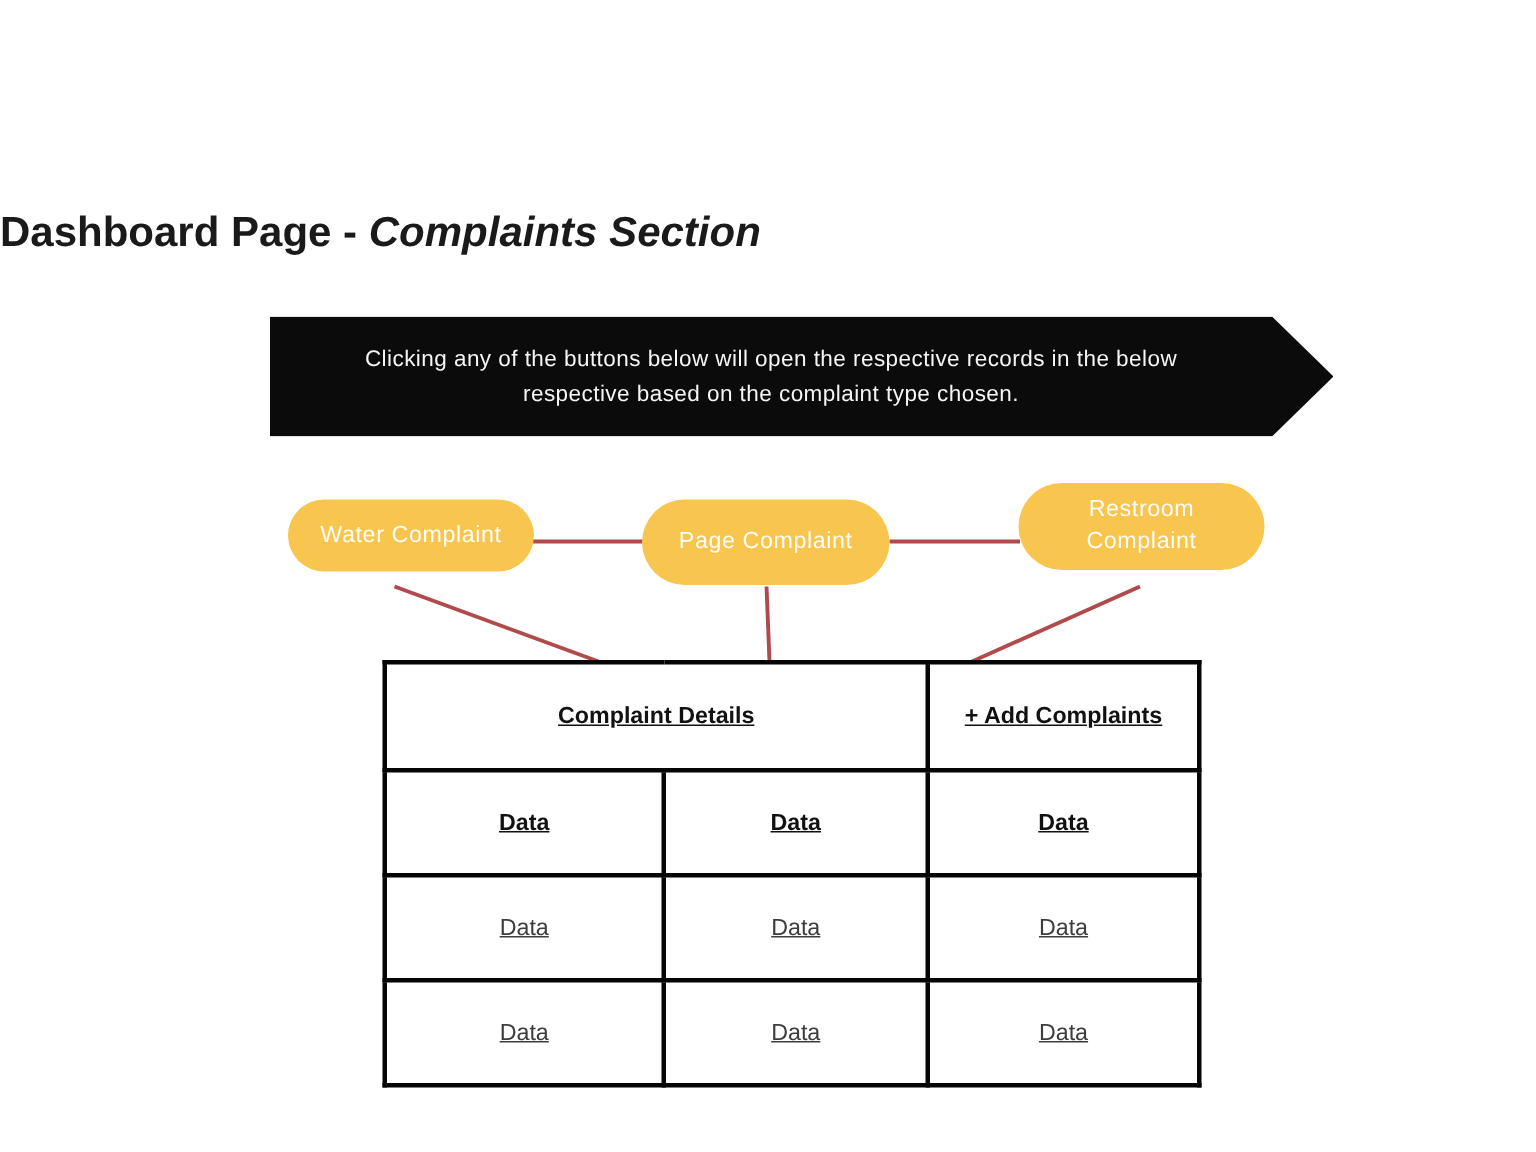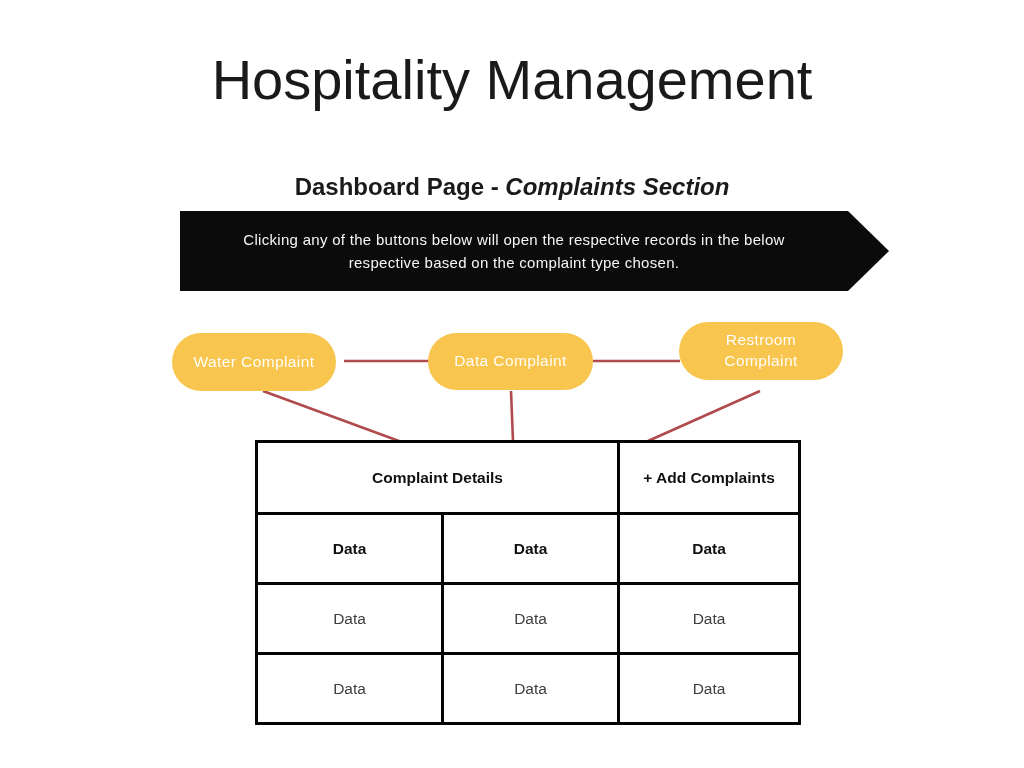--- a/index.html
+++ b/index.html
@@ -19,26 +19,24 @@
     text-align: center;
     font-size: 56px;
     font-weight: 400;
     letter-spacing: 0px;
     color: var(--ink, #1a1a1a);
     line-height: 1.0;
   }
   .subtitle {
     position: absolute;
     top: 140px; left: 0; width: 100%;
-    text-align: center;
-    font-size: 24px;
+    font-size: 28px;
     font-weight: 700;
     color: var(--ink, #1a1a1a);
     line-height: 1.1;
-    margin-top: 34px;
   }
   .subtitle .em { font-style: italic; }
 
   
   .banner {
     position: absolute;
     left: 180px; top: 211px;
     width: 709px; height: 80px;
     background: var(--banner-bg, #0b0b0b);
     clip-path: polygon(0 0, calc(100% - 41px) 0, 100% 50%, calc(100% - 41px) 100%, 0 100%);
@@ -66,21 +64,21 @@
     color: rgba(255,255,255,0.96);
     font-family: "Liberation Sans", sans-serif;
     font-size: 15.5px;
     letter-spacing: 0.4px;
     display: flex; align-items: center; justify-content: center;
     text-align: center;
     cursor: pointer;
     line-height: 1.35;
   }
   .pill-label { white-space: pre-line; }
-  #btn-water    { left: 172px; top: 333px; width: 164px; height: 58px; }
+  #btn-water    { left: 192px; top: 333px; width: 164px; height: 48px; }
   #btn-food     { left: 428px; top: 333px; width: 165px; height: 57px; }
   #btn-restroom { left: 679px; top: 322px; width: 164px; height: 58px; }
 
   
   .connectors {
     position: absolute; left: 0; top: 0;
     width: 1024px; height: 768px;
     pointer-events: none;
   }
 
@@ -91,32 +89,32 @@
     border-collapse: collapse;
     table-layout: fixed;
   }
   .records-table td {
     border: 3px solid #050505;
     text-align: center;
     vertical-align: middle;
     font-size: 15.5px;
     color: #111;
     background: #ffffff;
+    text-decoration: underline;
   }
   .records-table .hdr td { height: 72px; font-weight: 700; }
   .records-table .r1 td { height: 70px; font-weight: 700; }
   .records-table .r2 td, .records-table .r3 td { height: 70px; font-weight: 400; color: #3d3d3d; }
   .records-table td.add-cell { cursor: pointer; }
 </style>
 </head>
 <body>
 
 <div class="page">
 
-  <h1 class="title">Hospitality Management</h1>
 
   <div class="subtitle">
     <span>Dashboard Page - </span><span class="em">Complaints Section</span>
   </div>
 
   <div class="banner">
     <div class="banner-text-wrap">
       <div class="banner-text">Clicking any of the buttons below will open the respective records in the below respective based on the complaint type chosen.</div>
     </div>
   </div>
@@ -126,21 +124,21 @@
     <line x1="593" y1="361" x2="680" y2="361" stroke="#b04a4c" stroke-width="2.6"></line>
     <line x1="263" y1="391" x2="399" y2="441" stroke="#b04a4c" stroke-width="2.6"></line>
     <line x1="511" y1="391" x2="513" y2="441" stroke="#b04a4c" stroke-width="2.6"></line>
     <line x1="760" y1="391" x2="648" y2="441" stroke="#b04a4c" stroke-width="2.6"></line>
   </svg>
 
   <button class="pill" id="btn-water">
     <span class="pill-label">Water Complaint</span>
   </button>
   <button class="pill" id="btn-food">
-    <span class="pill-label">Data Complaint</span>
+    <span class="pill-label">Page Complaint</span>
   </button>
   <button class="pill" id="btn-restroom">
     <span class="pill-label">Restroom
 Complaint</span>
   </button>
 
   <table class="records-table">
     <colgroup>
       <col style="width:186px">
       <col style="width:176px">

